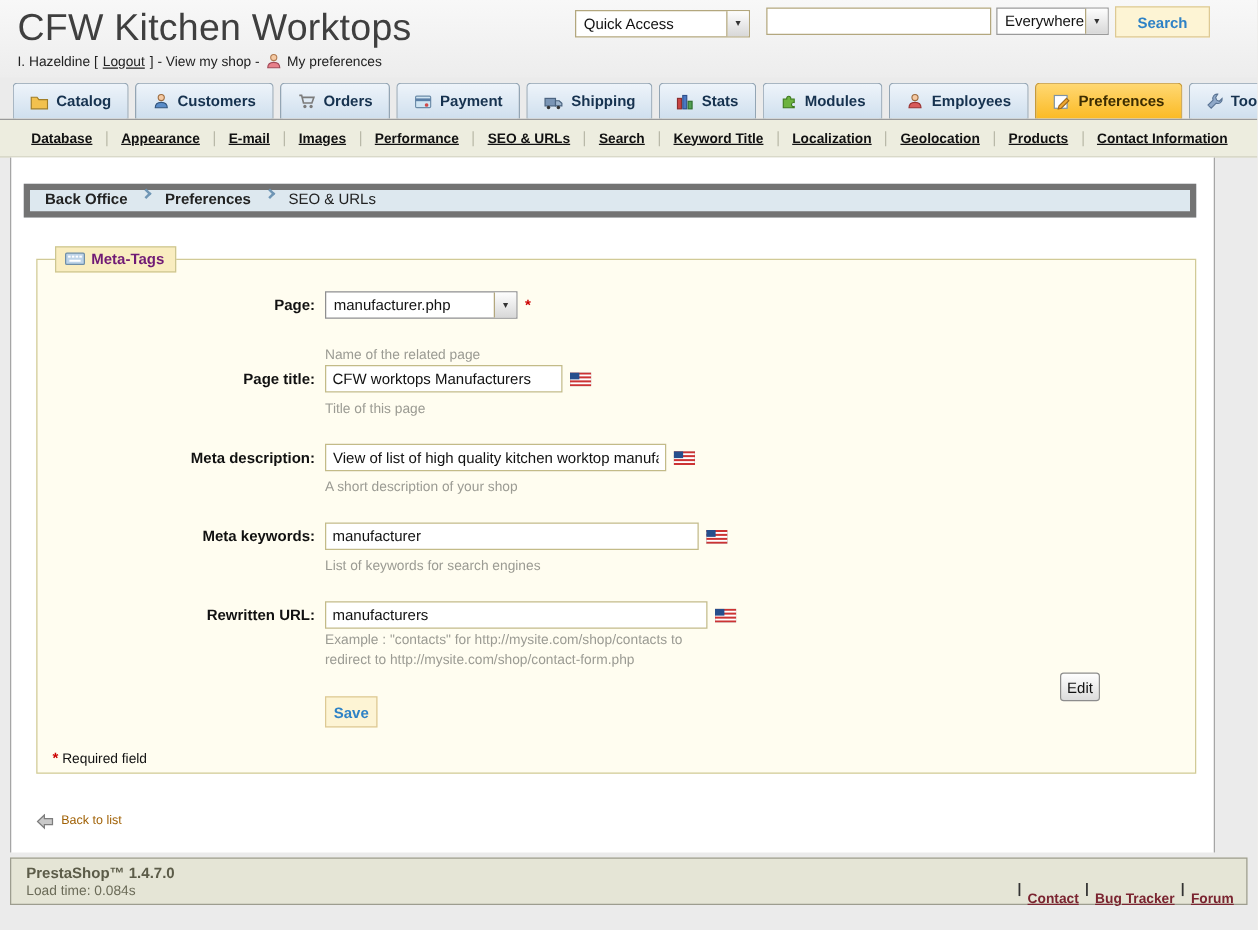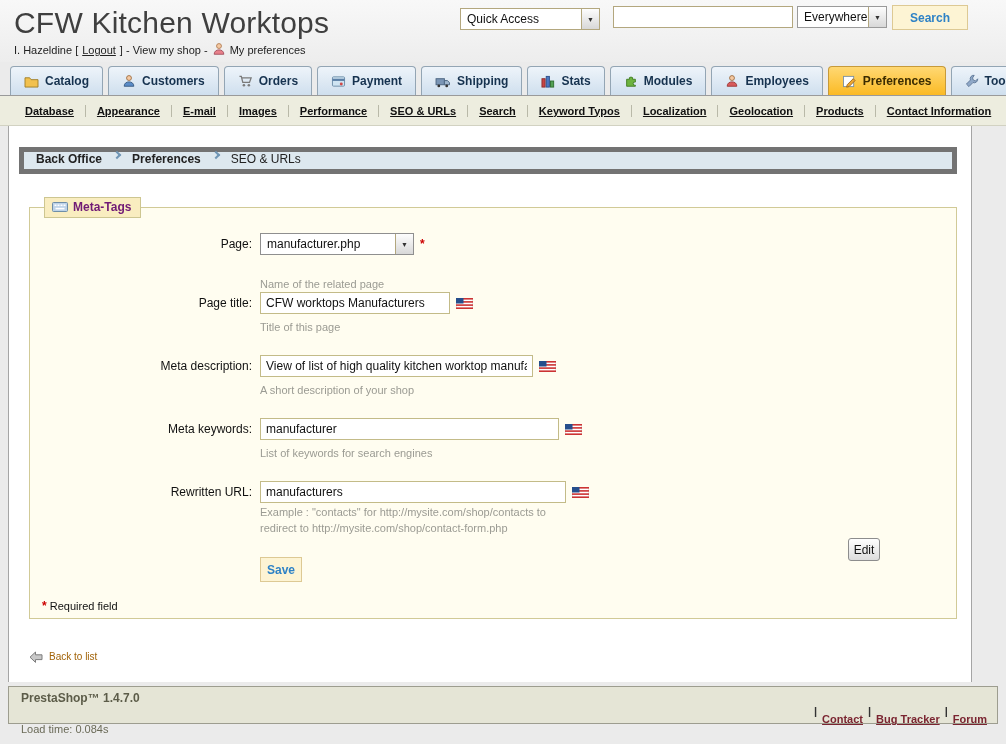--- a/index.html
+++ b/index.html
@@ -35,36 +35,36 @@
 
   
   .content { position:absolute; left:8px; top:126px; width:964px; height:556px; background:#fff; border-left:1px solid #a5a5a5; border-right:1px solid #a5a5a5; }
   .breadcrumb { position:absolute; left:10px; top:21px; width:938px; height:27px; background:#dde8ef; border:5px solid #737373; display:flex; align-items:flex-start; font-size:12px; color:#222; padding-left:12px; }
   .breadcrumb .bc-strong { font-weight:bold; }
   .bc-sep { width:6px; height:6px; border-top:2px solid #6f96b5; border-right:2px solid #6f96b5; transform:rotate(45deg); margin:0 12px; display:inline-block; }
 
   
   .fs { position:absolute; left:20px; top:81px; width:928px; height:412px; background:#fffdf0; border:1px solid #d1ca97; }
   .fs-legend { position:absolute; left:14px; top:-11px; background:#f9edc0; border:1px solid #cdc691; padding:2px 9px 3px 7px; font-size:12px; font-weight:bold; color:#701a75; display:flex; align-items:center; gap:5px; }
-  .frow-label { position:absolute; left:0; width:222px; text-align:right; font-size:12px; font-weight:normal; color:#111; }
+  .frow-label { position:absolute; left:0; width:222px; text-align:right; font-size:12px; font-weight:bold; color:#111; }
   .frow-ctrl { position:absolute; left:230px; display:flex; align-items:center; gap:6px; }
   .frow-help { position:absolute; left:230px; font-size:11px; color:#9b9b93; }
   .txt-input { height:22px; border:1px solid #c3bb88; padding:0 5px; font-size:12px; font-family:"Liberation Sans",sans-serif; color:#111; background:#fff; }
   .req { color:#cc0000; font-weight:bold; font-size:12px; }
   .field-select { position:static; height:22px; border-color:#8f8f8f; }
   .save-btn { position:absolute; left:230px; top:349px; width:42px; height:25px; }
   .edit-btn { position:absolute; left:818px; top:330px; width:32px; height:23px; background:linear-gradient(#fefefe,#dcdcdc); border:1px solid #8d8d8d; border-radius:3px; font-size:12px; color:#111; font-family:"Liberation Sans",sans-serif; cursor:pointer; }
   .required-note { position:absolute; left:12px; top:391px; font-size:11px; color:#111; }
 
   .back-to-list { position:absolute; left:20px; top:525px; display:flex; align-items:flex-start; gap:6px; font-size:10px; color:#a16207; cursor:pointer; }
 
   
   .footer { position:absolute; left:8px; top:686px; width:990px; height:38px; background:#e5e5d6; border:1px solid #9d9d8f; }
   .f-brand { position:absolute; left:12px; top:4px; font-size:12px; font-weight:bold; color:#5c5c49; }
-  .f-load { position:absolute; left:12px; top:36px; font-size:11px; color:#6b6b58; }
+  .f-load { position:absolute; left:12px; top:20px; font-size:11px; color:#6b6b58; }
   .f-links { position:absolute; right:10px; top:10px; font-size:11px; font-weight:bold; color:#333; display:flex; gap:5px; align-items:center; }
   .f-links a { color:#7a2430; text-decoration:underline; cursor:pointer;margin-top:16px; }
 </style>
 </head>
 <body>
 
 <div class="screen">
 
   <div class="topbar">
     <div class="app-title">CFW Kitchen Worktops</div>
@@ -193,21 +193,21 @@
   </nav>
 
   <nav class="submenu">
     <span class="sm-item">Database</span>
     <span class="sm-item">Appearance</span>
     <span class="sm-item">E-mail</span>
     <span class="sm-item">Images</span>
     <span class="sm-item">Performance</span>
     <span class="sm-item">SEO &amp; URLs</span>
     <span class="sm-item">Search</span>
-    <span class="sm-item">Keyword Typos</span>
+    <span class="sm-item">Keyword Title</span>
     <span class="sm-item">Localization</span>
     <span class="sm-item">Geolocation</span>
     <span class="sm-item">Products</span>
     <span class="sm-item" style="border-right:none">Contact Information</span>
   </nav>
 
   <div class="content">
 
     <div class="breadcrumb">
       <span class="bc-strong">Back Office</span>

